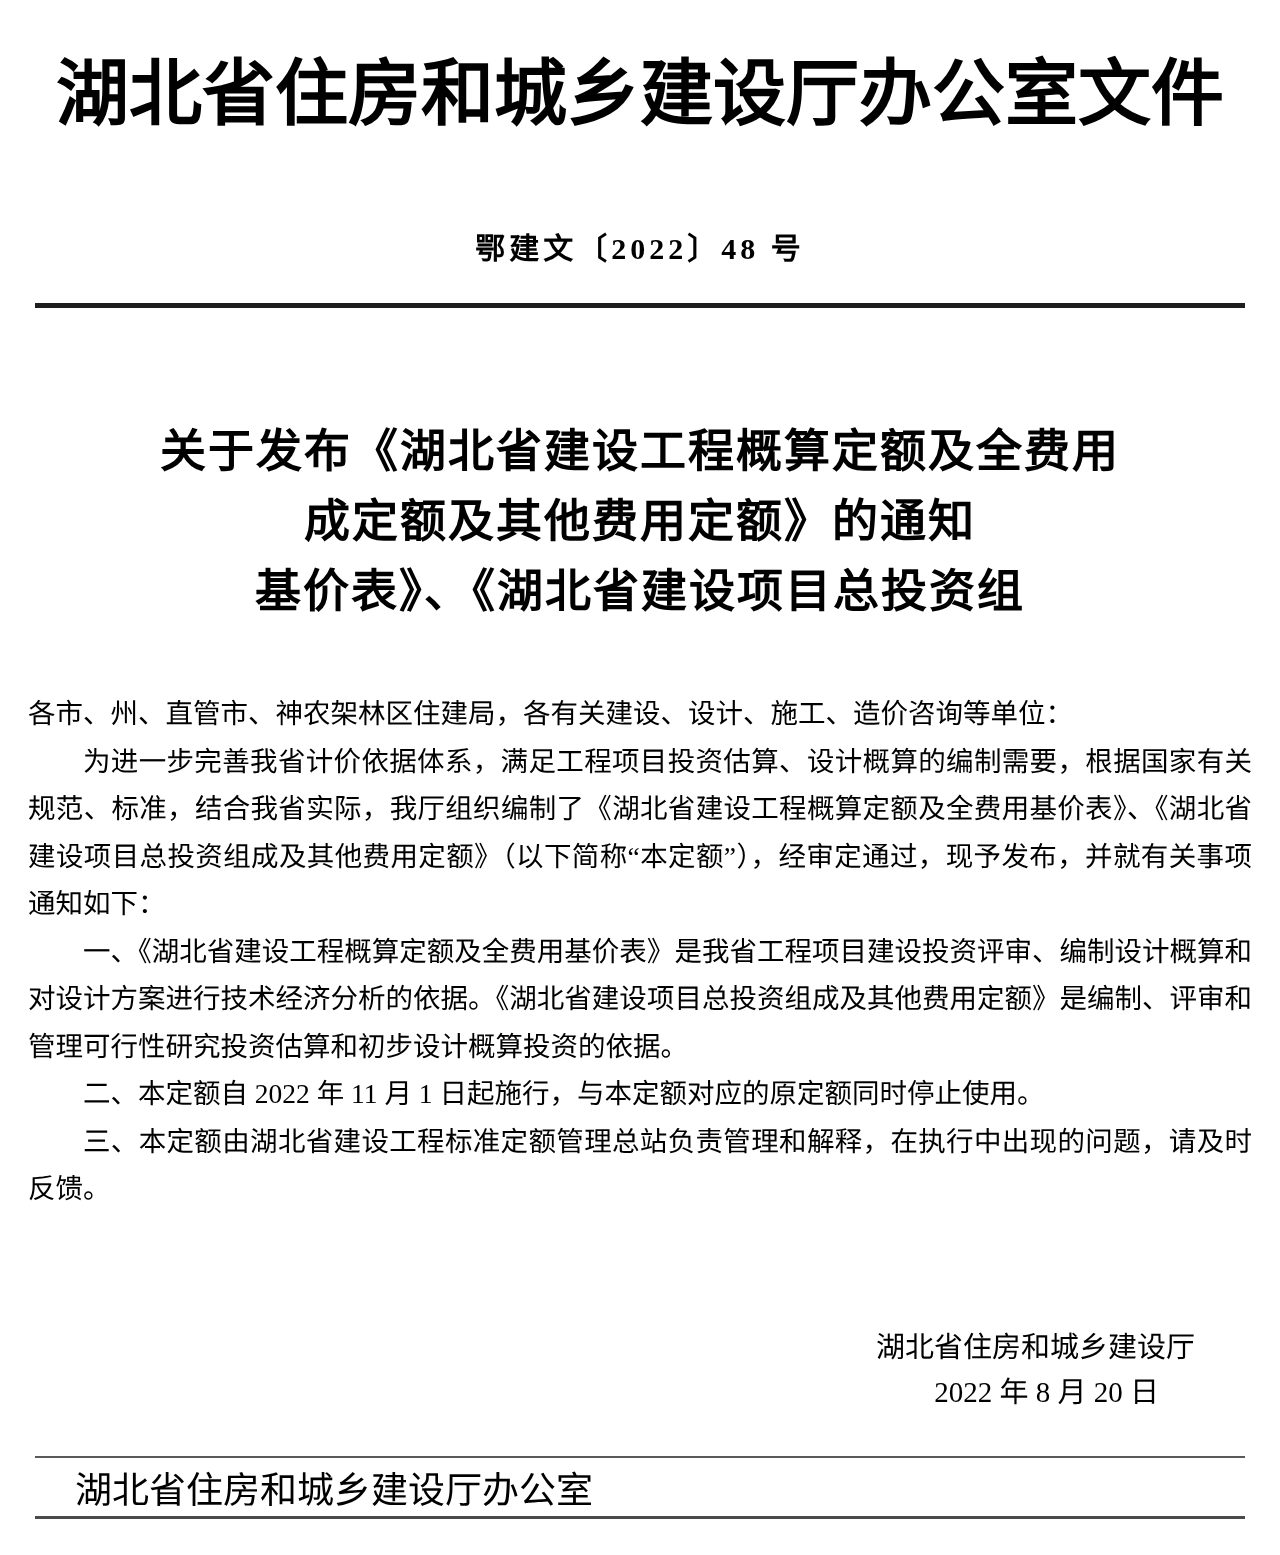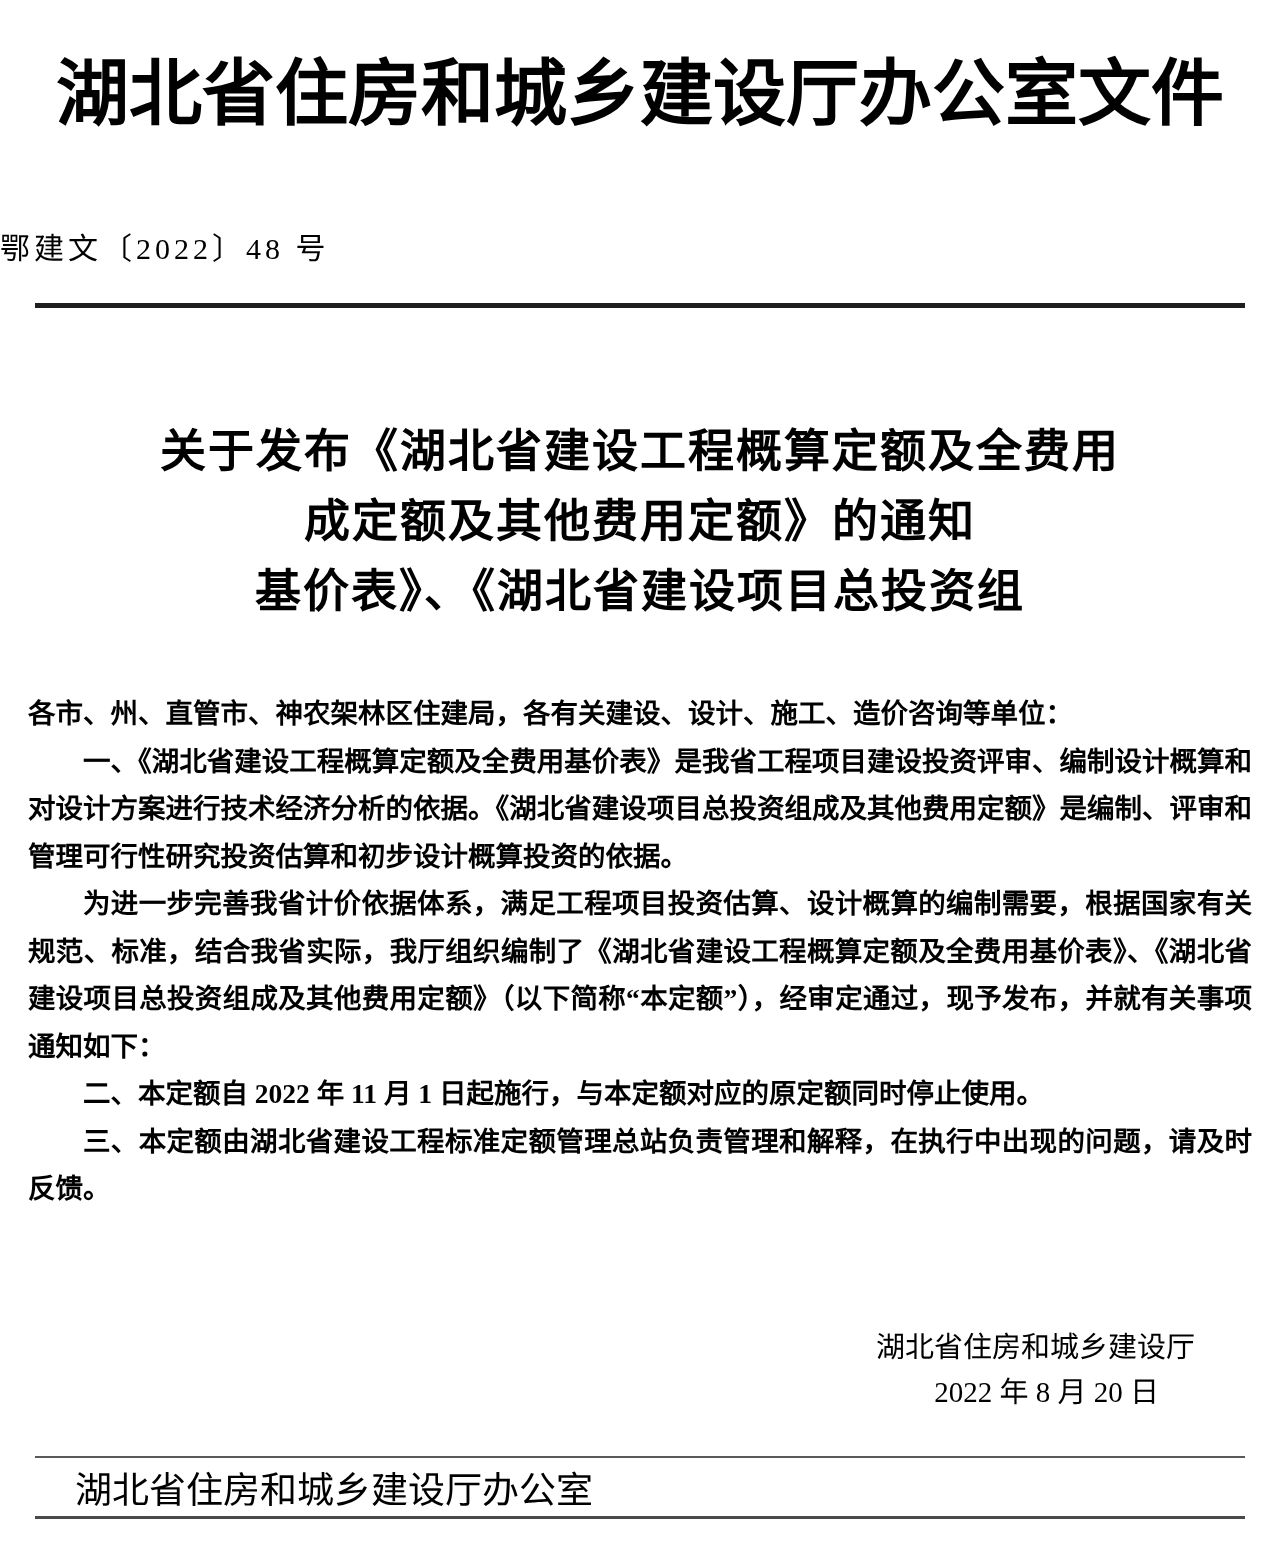--- a/index.html
+++ b/index.html
@@ -24,24 +24,25 @@
     text-align: center;
     font-size: 73px;
     line-height: 1.4;
     font-weight: bold;
     letter-spacing: 0px;
     font-family: "Liberation Serif", "DejaVu Serif", serif;
     white-space: nowrap;
   }
   .doc-number {
     margin-top: 82px;
-    text-align: left;
+    text-align: center;
     font-size: 30px;
     line-height: 42px;
     letter-spacing: 4px;
+    font-weight: bold;
   }
   .header-divider {
     width: 1210px;
     height: 5px;
     margin: 33px auto 0 auto;
     background: #1e1e1e;
     border: none;
   }
   
   .notice-title {
@@ -53,21 +54,20 @@
     line-height: 70px;
     letter-spacing: 2px;
   }
   
   .body-text {
     margin: 64px 28px 0 28px;
     font-size: 27.5px;
     line-height: 47.5px;
     text-align: justify;
     text-justify: inter-ideograph;
-    font-weight: bold;
   }
   .body-text p {
     margin: 0;
     padding: 0;
   }
   .body-text p.indent {
     text-indent: 2em;
   }
   
   .signature {
@@ -124,22 +124,22 @@
   <div class="header-divider"></div>
 
   <div class="notice-title">
     <div>关于发布《湖北省建设工程概算定额及全费用</div>
     <div>成定额及其他费用定额》的通知</div>
     <div>基价表》、《湖北省建设项目总投资组</div>
   </div>
 
   <div class="body-text">
     <p>各市、州、直管市、神农架林区住建局，各有关建设、设计、施工、造价咨询等单位：</p>
+    <p class="indent">为进一步完善我省计价依据体系，满足工程项目投资估算、设计概算的编制需要，根据国家有关规范、标准，结合我省实际，我厅组织编制了《湖北省建设工程概算定额及全费用基价表》、《湖北省建设项目总投资组成及其他费用定额》（以下简称“本定额”），经审定通过，现予发布，并就有关事项通知如下：</p>
     <p class="indent">一、《湖北省建设工程概算定额及全费用基价表》是我省工程项目建设投资评审、编制设计概算和对设计方案进行技术经济分析的依据。《湖北省建设项目总投资组成及其他费用定额》是编制、评审和管理可行性研究投资估算和初步设计概算投资的依据。</p>
-    <p class="indent">为进一步完善我省计价依据体系，满足工程项目投资估算、设计概算的编制需要，根据国家有关规范、标准，结合我省实际，我厅组织编制了《湖北省建设工程概算定额及全费用基价表》、《湖北省建设项目总投资组成及其他费用定额》（以下简称“本定额”），经审定通过，现予发布，并就有关事项通知如下：</p>
     <p class="indent">二、本定额自 2022 年 11 月 1 日起施行，与本定额对应的原定额同时停止使用。</p>
     <p class="indent">三、本定额由湖北省建设工程标准定额管理总站负责管理和解释，在执行中出现的问题，请及时反馈。</p>
   </div>
 
   <div class="signature">
     <span class="sig-org">湖北省住房和城乡建设厅</span>
     <span class="sig-date">2022 年 8 月 20 日</span>
   </div>
 
   <div class="page-footer">

